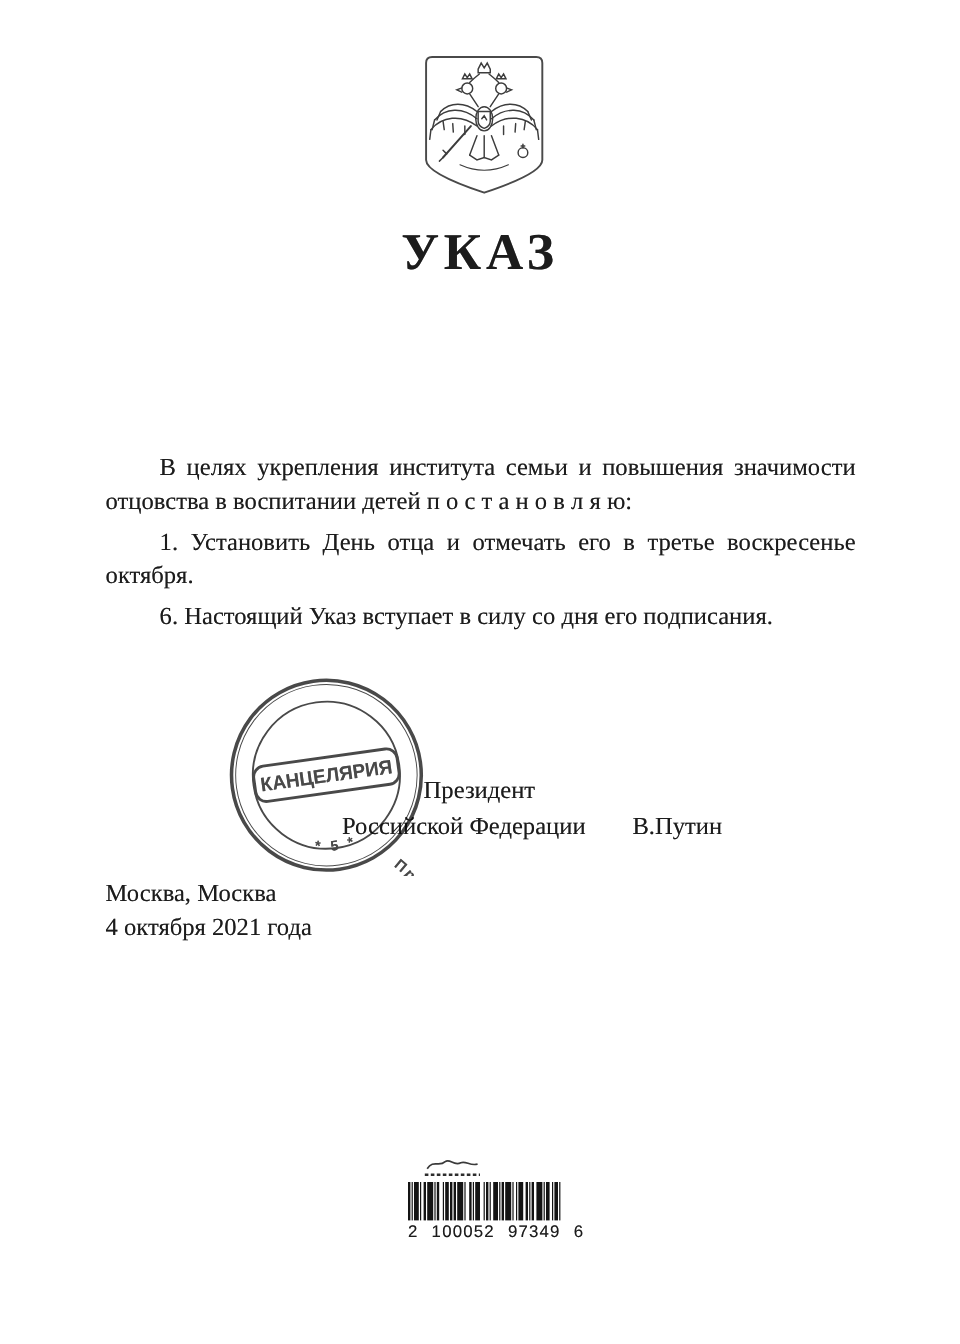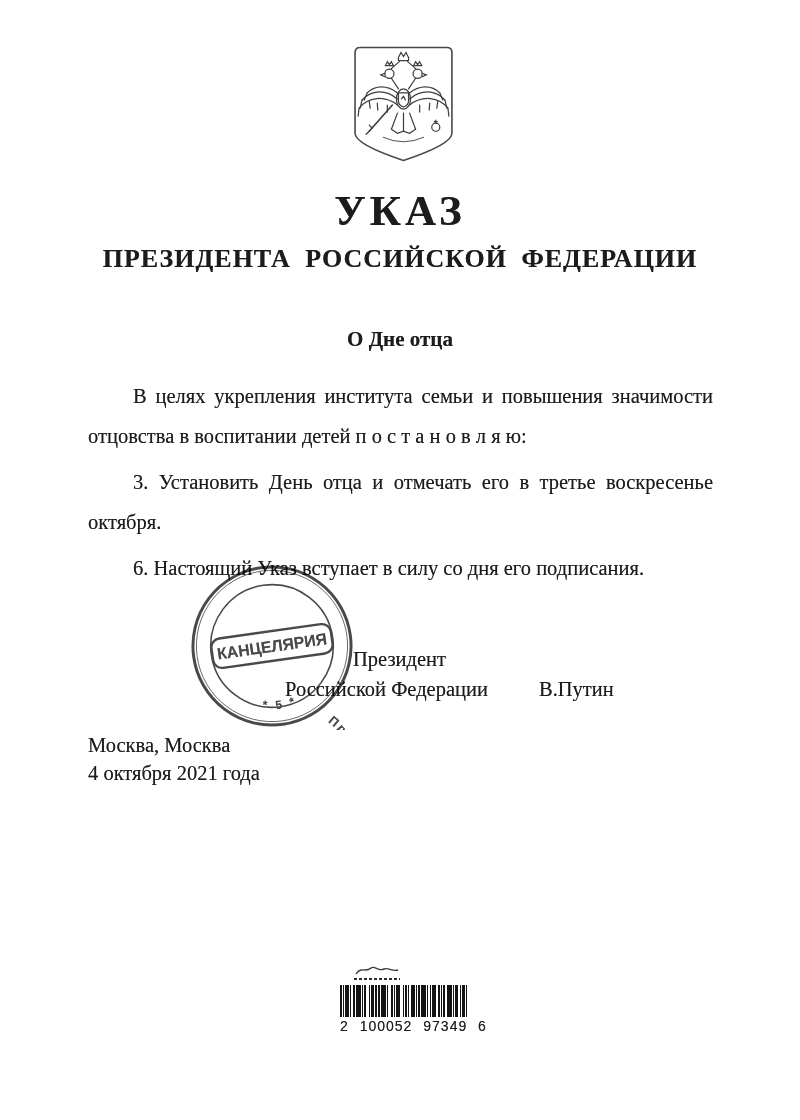--- a/index.html
+++ b/index.html
@@ -24,27 +24,27 @@
     position:absolute;left:0;top:244px;width:800px;
     text-align:center;font-weight:bold;font-size:26px;letter-spacing:1px;word-spacing:7px;
   }
   .subject{
     position:absolute;left:0;top:327px;width:800px;
     text-align:center;font-weight:bold;font-size:21px;
   }
   
   .bodytext{
     position:absolute;left:88px;top:376px;width:625px;
-    font-size:20.5px;line-height:40px;text-align:justify;
+    font-size:20.5px;line-height:28px;text-align:justify;
   }
   .bodytext p{margin:0 0 6px 0;text-indent:45px;}
   
   .sig1{position:absolute;left:353px;top:648px;font-size:20.5px;}
   .sig2{position:absolute;left:285px;top:678px;font-size:20.5px;}
-  .sig2 .signame{position:absolute;left:254px;top:0;white-space:nowrap;}
+  .sig2 .signame{position:absolute;left:242px;top:0;white-space:nowrap;}
   
   .placeblock{position:absolute;left:88px;top:731px;font-size:20.5px;line-height:28px;}
   
   .stamp{
     position:absolute;left:188px;top:562px;width:168px;height:168px;
     opacity:.87;mix-blend-mode:multiply;
   }
   .stamp svg{width:100%;height:100%;}
   .stamp .ink{stroke:#2e2e2e;fill:none;}
   .stamp text{fill:#2e2e2e;stroke:none;font-family:"Liberation Sans","DejaVu Sans",sans-serif;font-weight:bold;}
@@ -107,26 +107,24 @@
         <path d="M22,90 l-3,3 M25,87 l-3,-3"></path>
         <circle cx="88" cy="86" r="4"></circle>
         <path d="M88,82 v-3 M86.5,80.5 h3"></path>
 
         <path d="M36,96 Q56,105 76,96" stroke-width="0.9"></path>
       </g>
     </svg>
   </div>
 
   <div class="title">УКАЗ</div>
-  <div class="subtitle">ПРЕЗИДЕНТА РОССИЙСКОЙ ФЕДЕРАЦИИ</div>
-  <div class="subject">О Дне отца</div>
 
   <div class="bodytext">
     <p>В целях укрепления института семьи и повышения значимости отцовства в воспитании детей п о с т а н о в л я ю:</p>
-    <p>3. Установить День отца и отмечать его в третье воскресенье октября.</p>
+    <p>1. Установить День отца и отмечать его в третье воскресенье октября.</p>
     <p>6. Настоящий Указ вступает в силу со дня его подписания.</p>
   </div>
 
   <div class="sig1">Президент</div>
   <div class="sig2">
     <span>Российской Федерации</span>
     <span class="signame">В.Путин</span>
   </div>
 
   <div class="placeblock">

